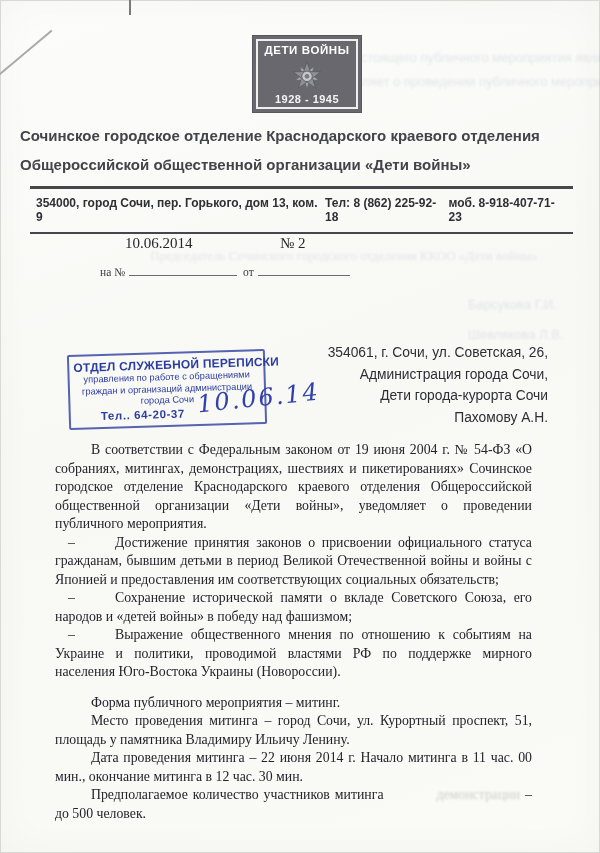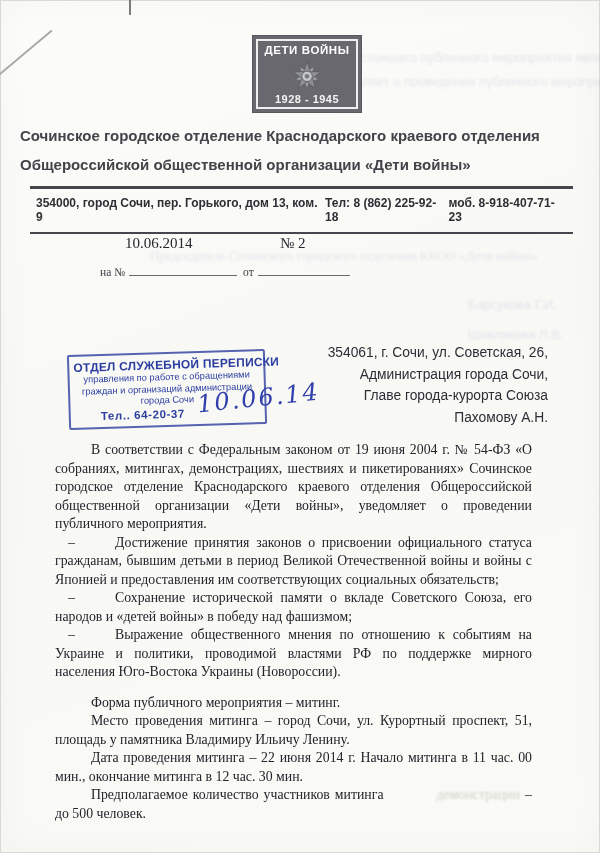--- a/index.html
+++ b/index.html
@@ -111,21 +111,21 @@
     <div class="stamp-small">управления по работе с обращениями</div>
     <div class="stamp-small">граждан и организаций администрации</div>
     <div class="stamp-small">города Сочи</div>
     <div class="stamp-phone">Тел.. 64-20-37</div>
   </div>
   <div class="hand-date">10.06.14</div>
 
   <div class="recipient">
     <div>354061, г. Сочи, ул. Советская, 26,</div>
     <div>Администрация города Сочи,</div>
-    <div>Главе города-курорта Союза</div>
+    <div>Дети города-курорта Сочи</div>
     <div>Пахомову А.Н.</div>
   </div>
 
   <div class="body-text">
     <p>В соответствии с Федеральным законом от 19 июня 2004 г. № 54-ФЗ «О собраниях, митингах, демонстрациях, шествиях и пикетированиях» Сочинское городское отделение Краснодарского краевого отделения Общероссийской общественной организации «Дети войны», уведомляет о проведении публичного мероприятия.</p>
     <p class="bullet"><span class="dash">–</span><span>Достижение принятия законов о присвоении официального статуса гражданам, бывшим детьми в период Великой Отечественной войны и войны с Японией и предоставления им соответствующих социальных обязательств;</span></p>
     <p class="bullet"><span class="dash">–</span><span>Сохранение исторической памяти о вкладе Советского Союза, его народов и «детей войны» в победу над фашизмом;</span></p>
     <p class="bullet"><span class="dash">–</span><span>Выражение общественного мнения по отношению к событиям на Украине и политики, проводимой властями РФ по поддержке мирного населения Юго-Востока Украины (Новороссии).</span></p>
     <p class="gap-top">Форма публичного мероприятия – митинг.</p>
     <p>Место проведения митинга – город Сочи, ул. Курортный проспект, 51, площадь у памятника Владимиру Ильичу Ленину.</p>

